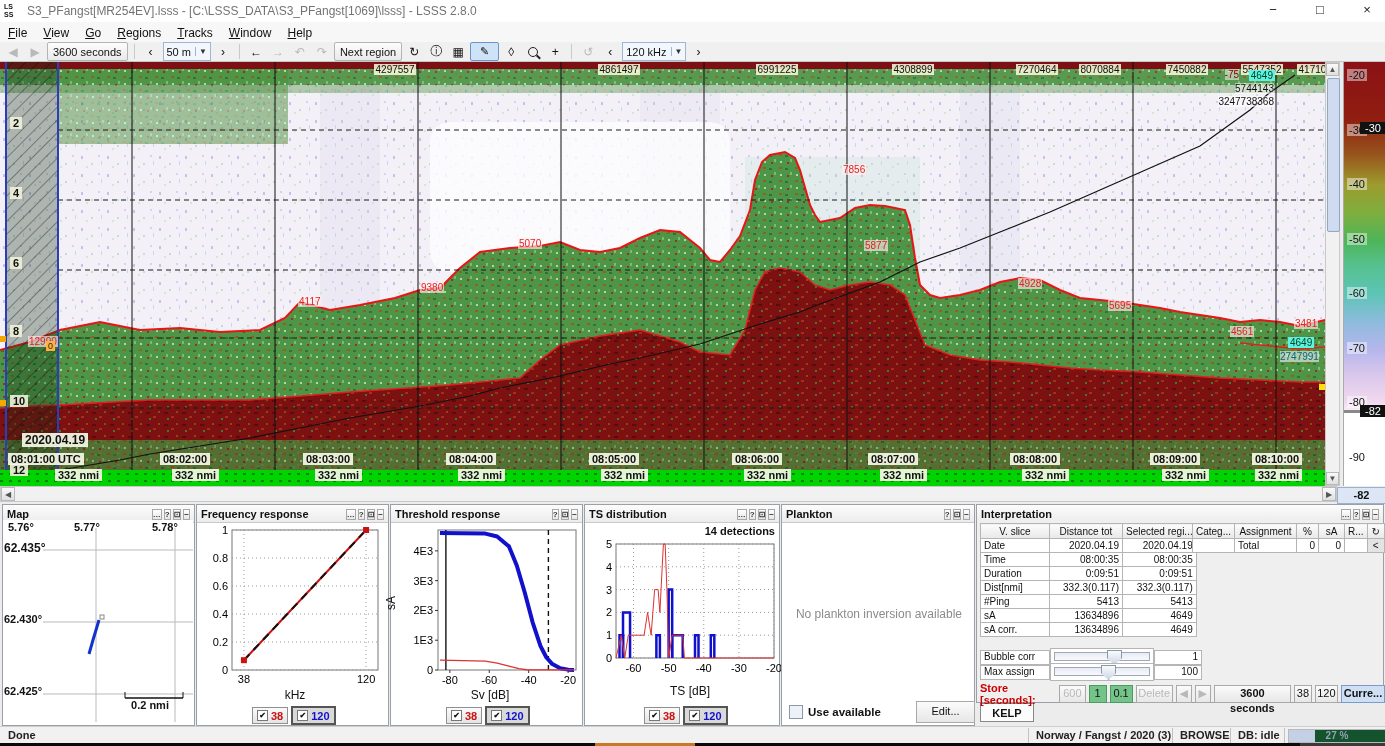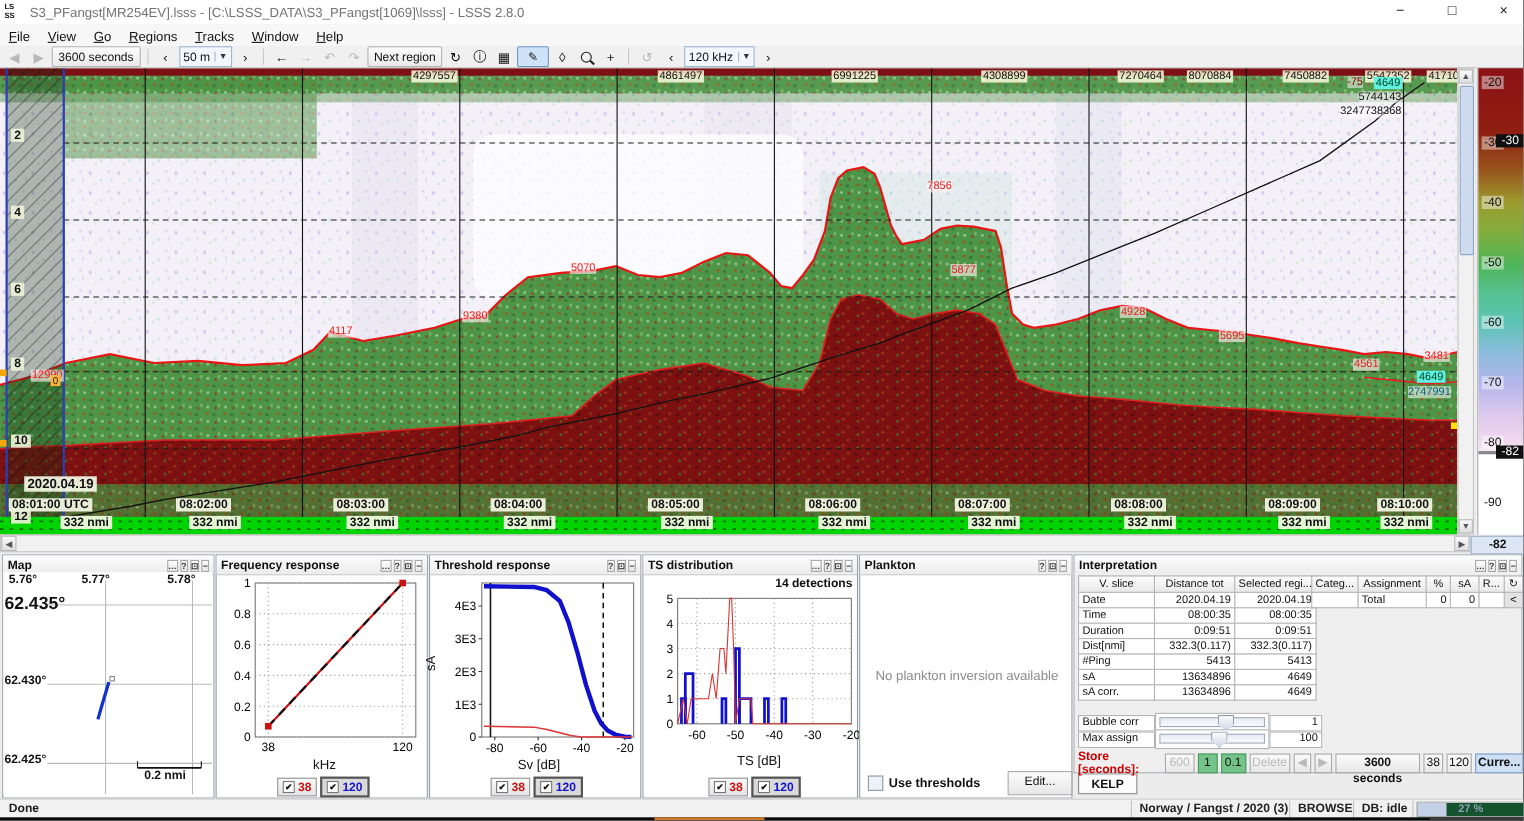--- a/index.html
+++ b/index.html
@@ -339,21 +339,21 @@
       <line x1="40" y1="174" x2="190" y2="174" stroke="#b9b9b9"></line>
       <polyline points="86,134 90,120 96,100" fill="none" stroke="#1133cc" stroke-width="3"></polyline>
       <rect x="97" y="95" width="4" height="4" fill="none" stroke="#888"></rect>
       <line x1="122" y1="178" x2="180" y2="178" stroke="#111" stroke-width="1.5"></line>
       <line x1="122" y1="172" x2="122" y2="178" stroke="#111"></line>
       <line x1="180" y1="172" x2="180" y2="178" stroke="#111"></line>
     </svg>
   <div class="abs" style="left:8px;top:521px;font-size:11px;font-weight:bold">5.76°</div>
   <div class="abs" style="left:74px;top:521px;font-size:11px;font-weight:bold">5.77°</div>
   <div class="abs" style="left:152px;top:521px;font-size:11px;font-weight:bold">5.78°</div>
-  <div class="abs" style="left:4px;top:541px;font-size:16px;font-weight:bold">62.435°</div>
+  <div class="abs" style="left:4px;top:541px;font-size:12px;font-weight:bold">62.435°</div>
   <div class="abs" style="left:4px;top:613px;font-size:11px;font-weight:bold">62.430°</div>
   <div class="abs" style="left:4px;top:685px;font-size:11px;font-weight:bold">62.425°</div>
   <div class="abs" style="left:118px;top:699px;width:64px;text-align:center;font-size:11px;font-weight:bold">0.2 nmi</div>
 
   <div class="panel" style="left:196px;width:193px">
     <div class="phead">
         <span>Frequency response</span>
       <span class="sp"></span>
         <span class="pbtns"><span class="pbtn">…</span><span class="pbtn">?</span><span class="pbtn">⊡</span><span class="pbtn">−</span></span>
       </div>
@@ -494,21 +494,21 @@
   <div class="panel" style="left:781px;width:194px">
     <div class="phead">
         <span>Plankton</span>
       <span class="sp"></span>
         <span class="pbtns"><span class="pbtn">?</span><span class="pbtn">⊡</span><span class="pbtn">−</span></span>
       </div>
   </div>
   <div class="abs gray-center" style="left:790px;top:607px;width:178px;text-align:center">No plankton inversion available</div>
   <div class="abs" style="left:789px;top:705px;display:flex;align-items:center;gap:5px">
     <span style="width:12px;height:12px;border:1px solid #8899aa;background:#eef2f8;display:inline-block"></span>
-    <span style="font-size:11.5px;font-weight:bold">Use thresholds</span>
+    <span style="font-size:11.5px;font-weight:bold">Use available</span>
   </div>
   <div class="abs btn" style="left:916px;top:701px;width:57px;height:20px;line-height:19px">Edit...</div>
   <div class="abs" id="kelp-tab">KELP</div>
 
   <div class="panel" style="left:976px;width:408px;height:199px">
     <div class="phead">
         <span>Interpretation</span>
       <span class="sp"></span>
         <span class="pbtns"><span class="pbtn">…</span><span class="pbtn">?</span><span class="pbtn">⊡</span><span class="pbtn">−</span></span>
       </div>

